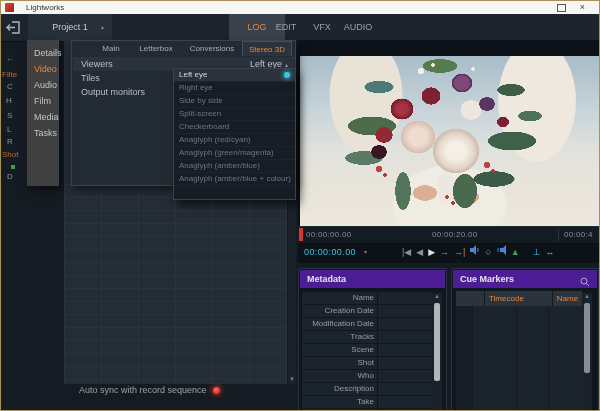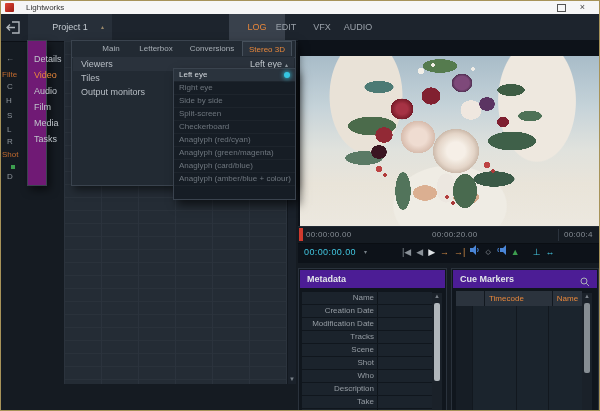--- a/index.html
+++ b/index.html
@@ -102,22 +102,22 @@
   .thumb{position:absolute;left:2px;width:6px;border-radius:2px;}
   .cue{left:450px;width:148px;height:160px;}
   .searchicon{position:absolute;right:8px;top:4px;}
   .chead{position:absolute;left:4px;top:22px;width:126px;height:15px;background:#2b333d;display:flex;}
   .chead .gut{width:16px;background:#232b34;}
   .chcell{font-size:8px;line-height:15px;color:#e7873b;padding-left:4px;box-sizing:border-box;border-left:1px solid #12181f;margin-left:28px;}
   .cbody{position:absolute;left:4px;top:37px;width:126px;bottom:6px;background:#1b242d;}
   .cbody .gutcol{position:absolute;left:0;top:0;bottom:0;width:16px;background:#161d25;}
   .cdiv{position:absolute;top:0;bottom:0;border-left:1px solid #12181f;}
   
-  .menuL{position:absolute;left:26px;top:26px;width:20px;height:146px;background:#701a75;border:1px solid #3a434e;
-         box-sizing:border-box;box-shadow:3px 4px 8px rgba(0,0,0,.55);z-index:5;padding-top:10px;}
+  .menuL{position:absolute;left:26px;top:26px;width:32px;height:146px;background:#404040;border:1px solid #3a434e;
+         box-sizing:border-box;box-shadow:3px 4px 8px rgba(0,0,0,.55);z-index:5;padding-top:4px;}
   .mli{height:16px;line-height:16px;padding-left:6px;font-size:9px;color:#bfc5cb;}
   .mli.active{color:#e7873b;}
   .menuS{position:absolute;left:70px;top:26px;width:225px;height:146px;background:#222a33;border:1px solid #3a434e;
          box-sizing:border-box;box-shadow:3px 4px 8px rgba(0,0,0,.5);z-index:4;}
   .mstabs{position:absolute;left:0;top:0;right:0;height:16px;border-bottom:1px solid #39424d;}
   .mstab{position:absolute;top:0;height:15px;line-height:15px;text-align:center;font-size:8px;color:#a8afb6;}
   .mstab.active{background:#2b333d;border:1px solid #46505b;border-bottom:none;color:#e7873b;box-sizing:border-box;}
   .msrow{position:absolute;left:1px;right:1px;height:14px;line-height:14px;font-size:9px;color:#b9bfc6;padding-left:8px;box-sizing:border-box;}
   .msrow.hl{background:#2a323c;}
   .msval{position:absolute;right:6px;top:0;color:#c3c9cf;}
@@ -172,20 +172,24 @@
       <span class="railtxt" style="left:5px;top:96px;">R</span>
       <span class="railtxt railhead" style="left:0;top:109px;">Shot</span>
       <span class="raildot" style="left:9px;top:124px;"></span>
       <span class="railtxt" style="left:5px;top:131px;">D</span>
     </div>
 
     <div class="bin">
       <div class="binsb">
         <span class="dn">▼</span>
       </div>
+    </div>
+    <div class="autosync">
+      <span>Auto sync with record sequence</span>
+      <span class="led"></span>
     </div>
 
     <div class="viewer">
       <div class="preview" title="Person in a white knit sweater holding a bouquet of white and deep-red roses, purple thistles and greenery against a pale seaside background">
         <div class="art"></div>
       </div>
       <div class="tl">
         <div class="playhead"></div>
         <span class="tltime" style="left:8px;">00:00:00.00</span>
         <span class="tltime" style="left:134px;">00:00:20.00</span>
@@ -329,18 +333,18 @@
       <div class="ddopt sel">
         <span>Left eye</span>
         <span class="dot"></span>
       </div>
       <div class="ddopt">Right eye</div>
       <div class="ddopt">Side by side</div>
       <div class="ddopt">Split-screen</div>
       <div class="ddopt">Checkerboard</div>
       <div class="ddopt">Anaglyph (red/cyan)</div>
       <div class="ddopt">Anaglyph (green/magenta)</div>
-      <div class="ddopt">Anaglyph (card/blue)</div>
+      <div class="ddopt">Anaglyph (amber/blue)</div>
       <div class="ddopt">Anaglyph (amber/blue + colour)</div>
     </div>
 
   </div>
 </div>
 
 </body></html>

